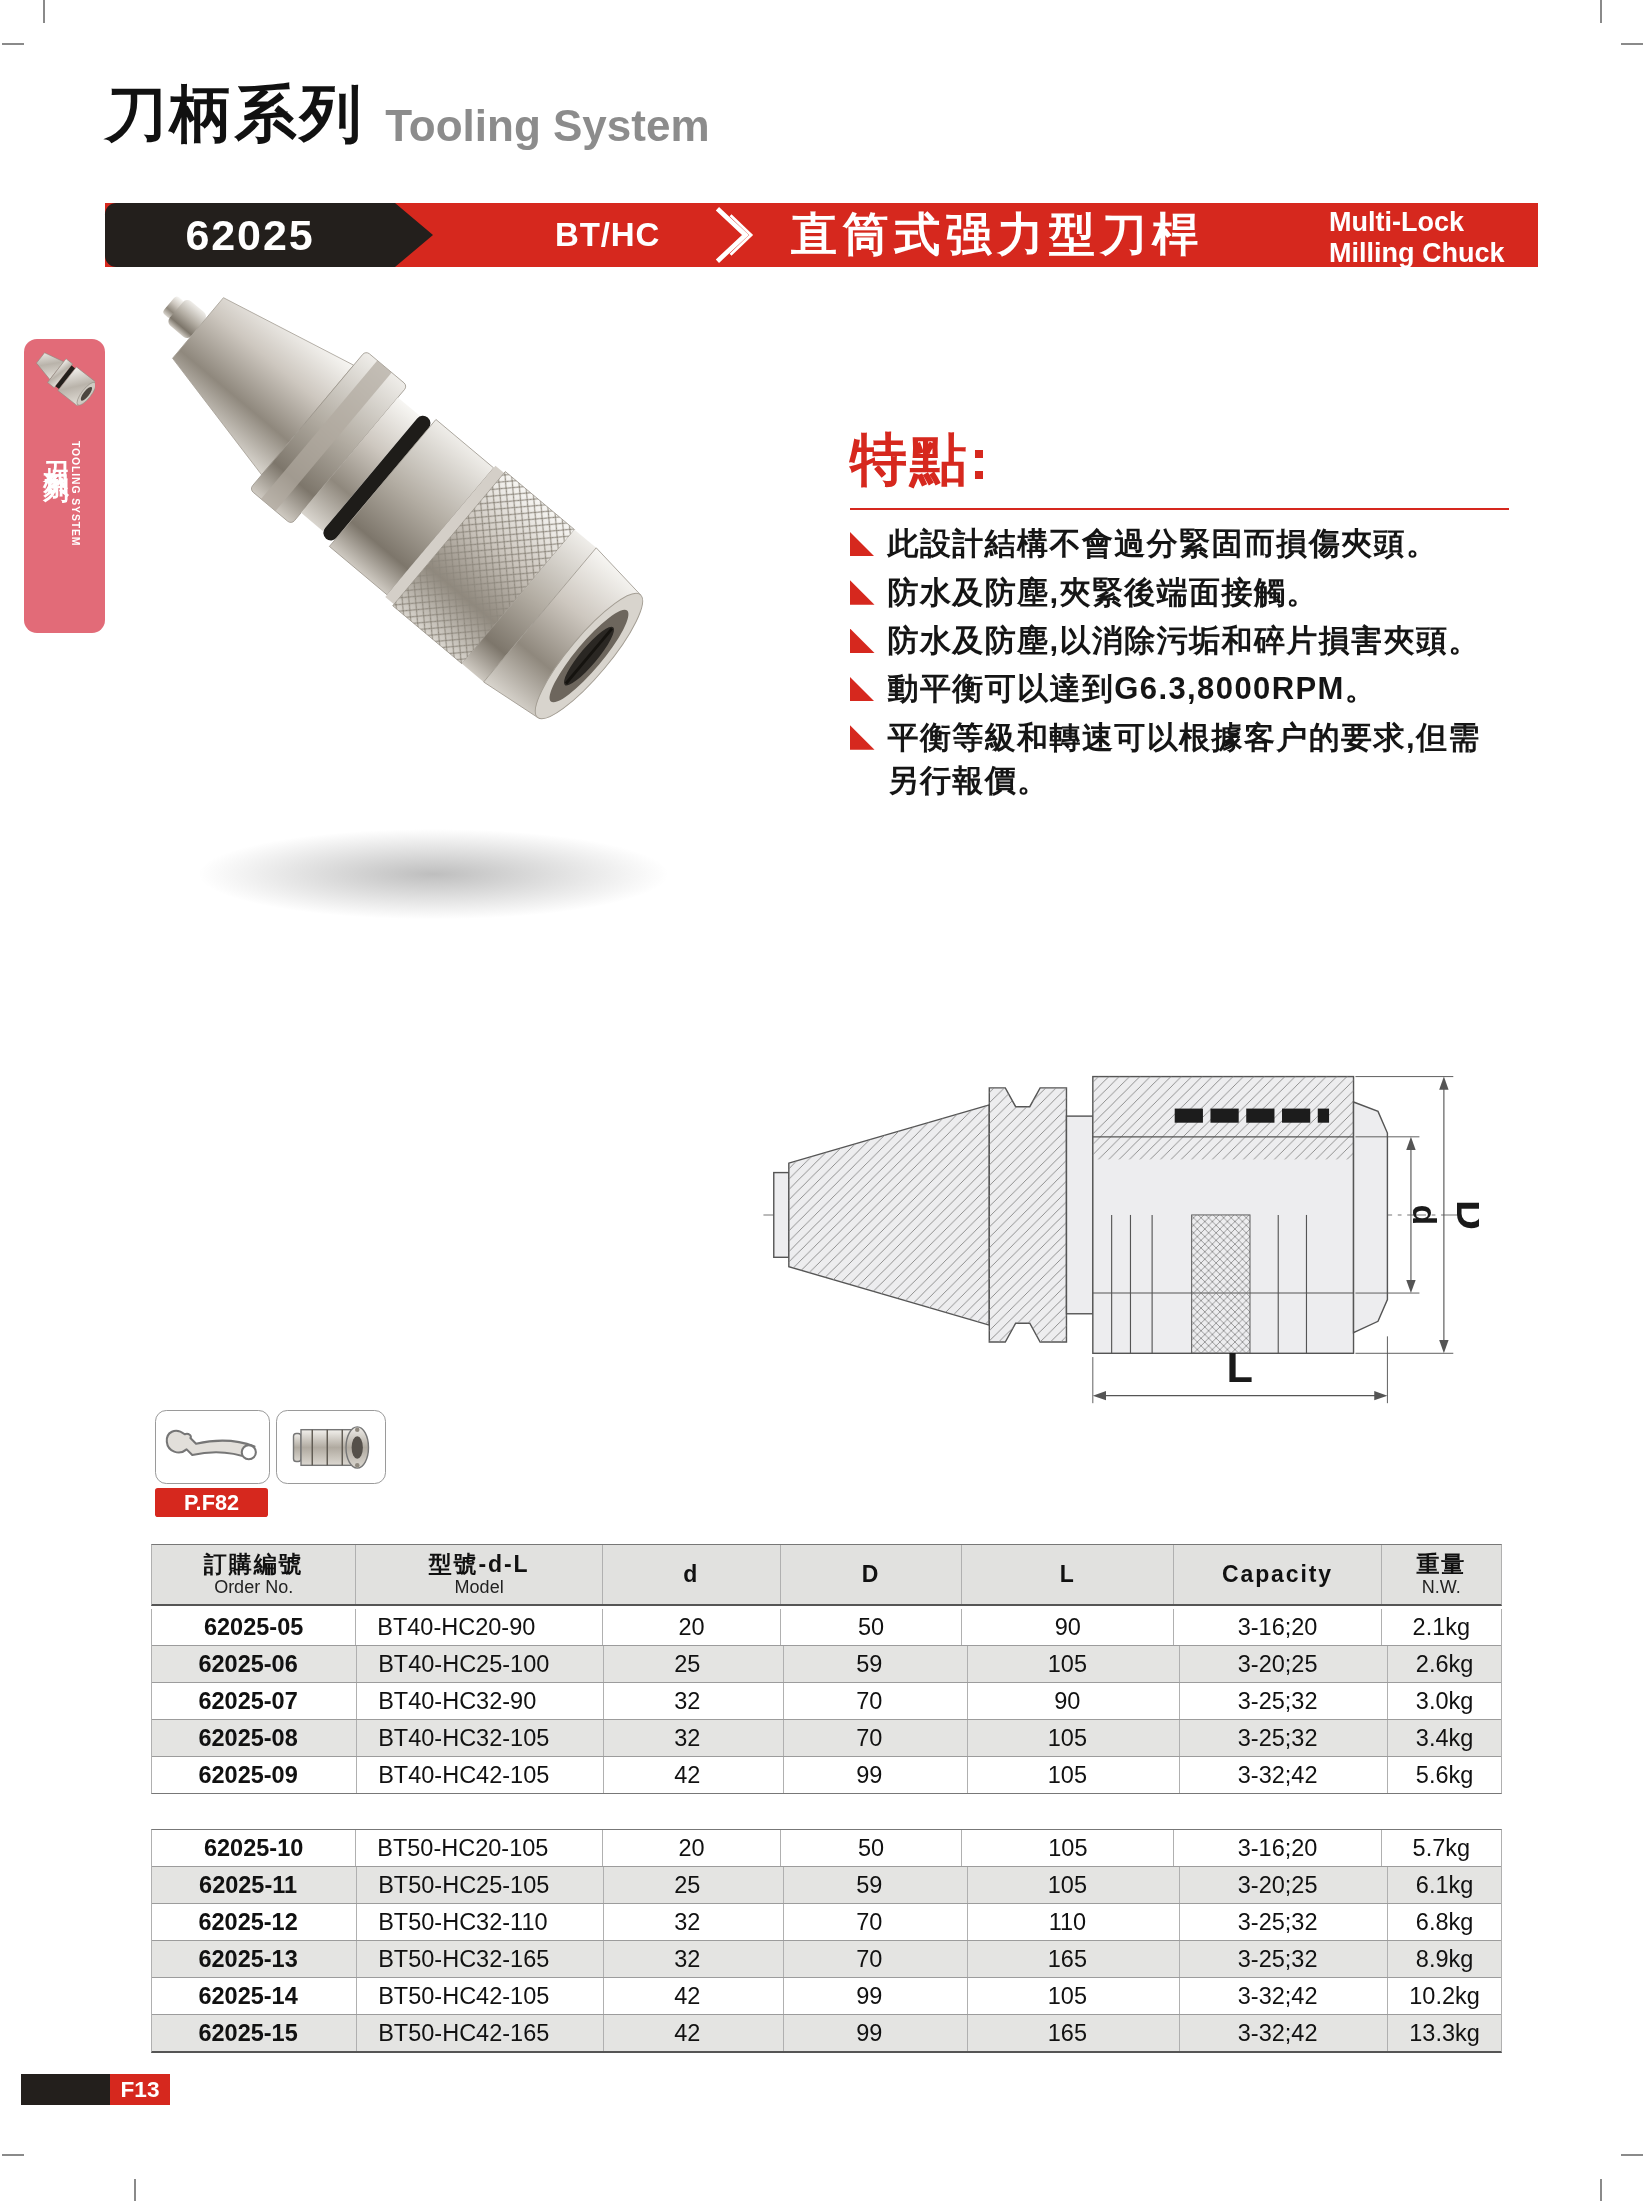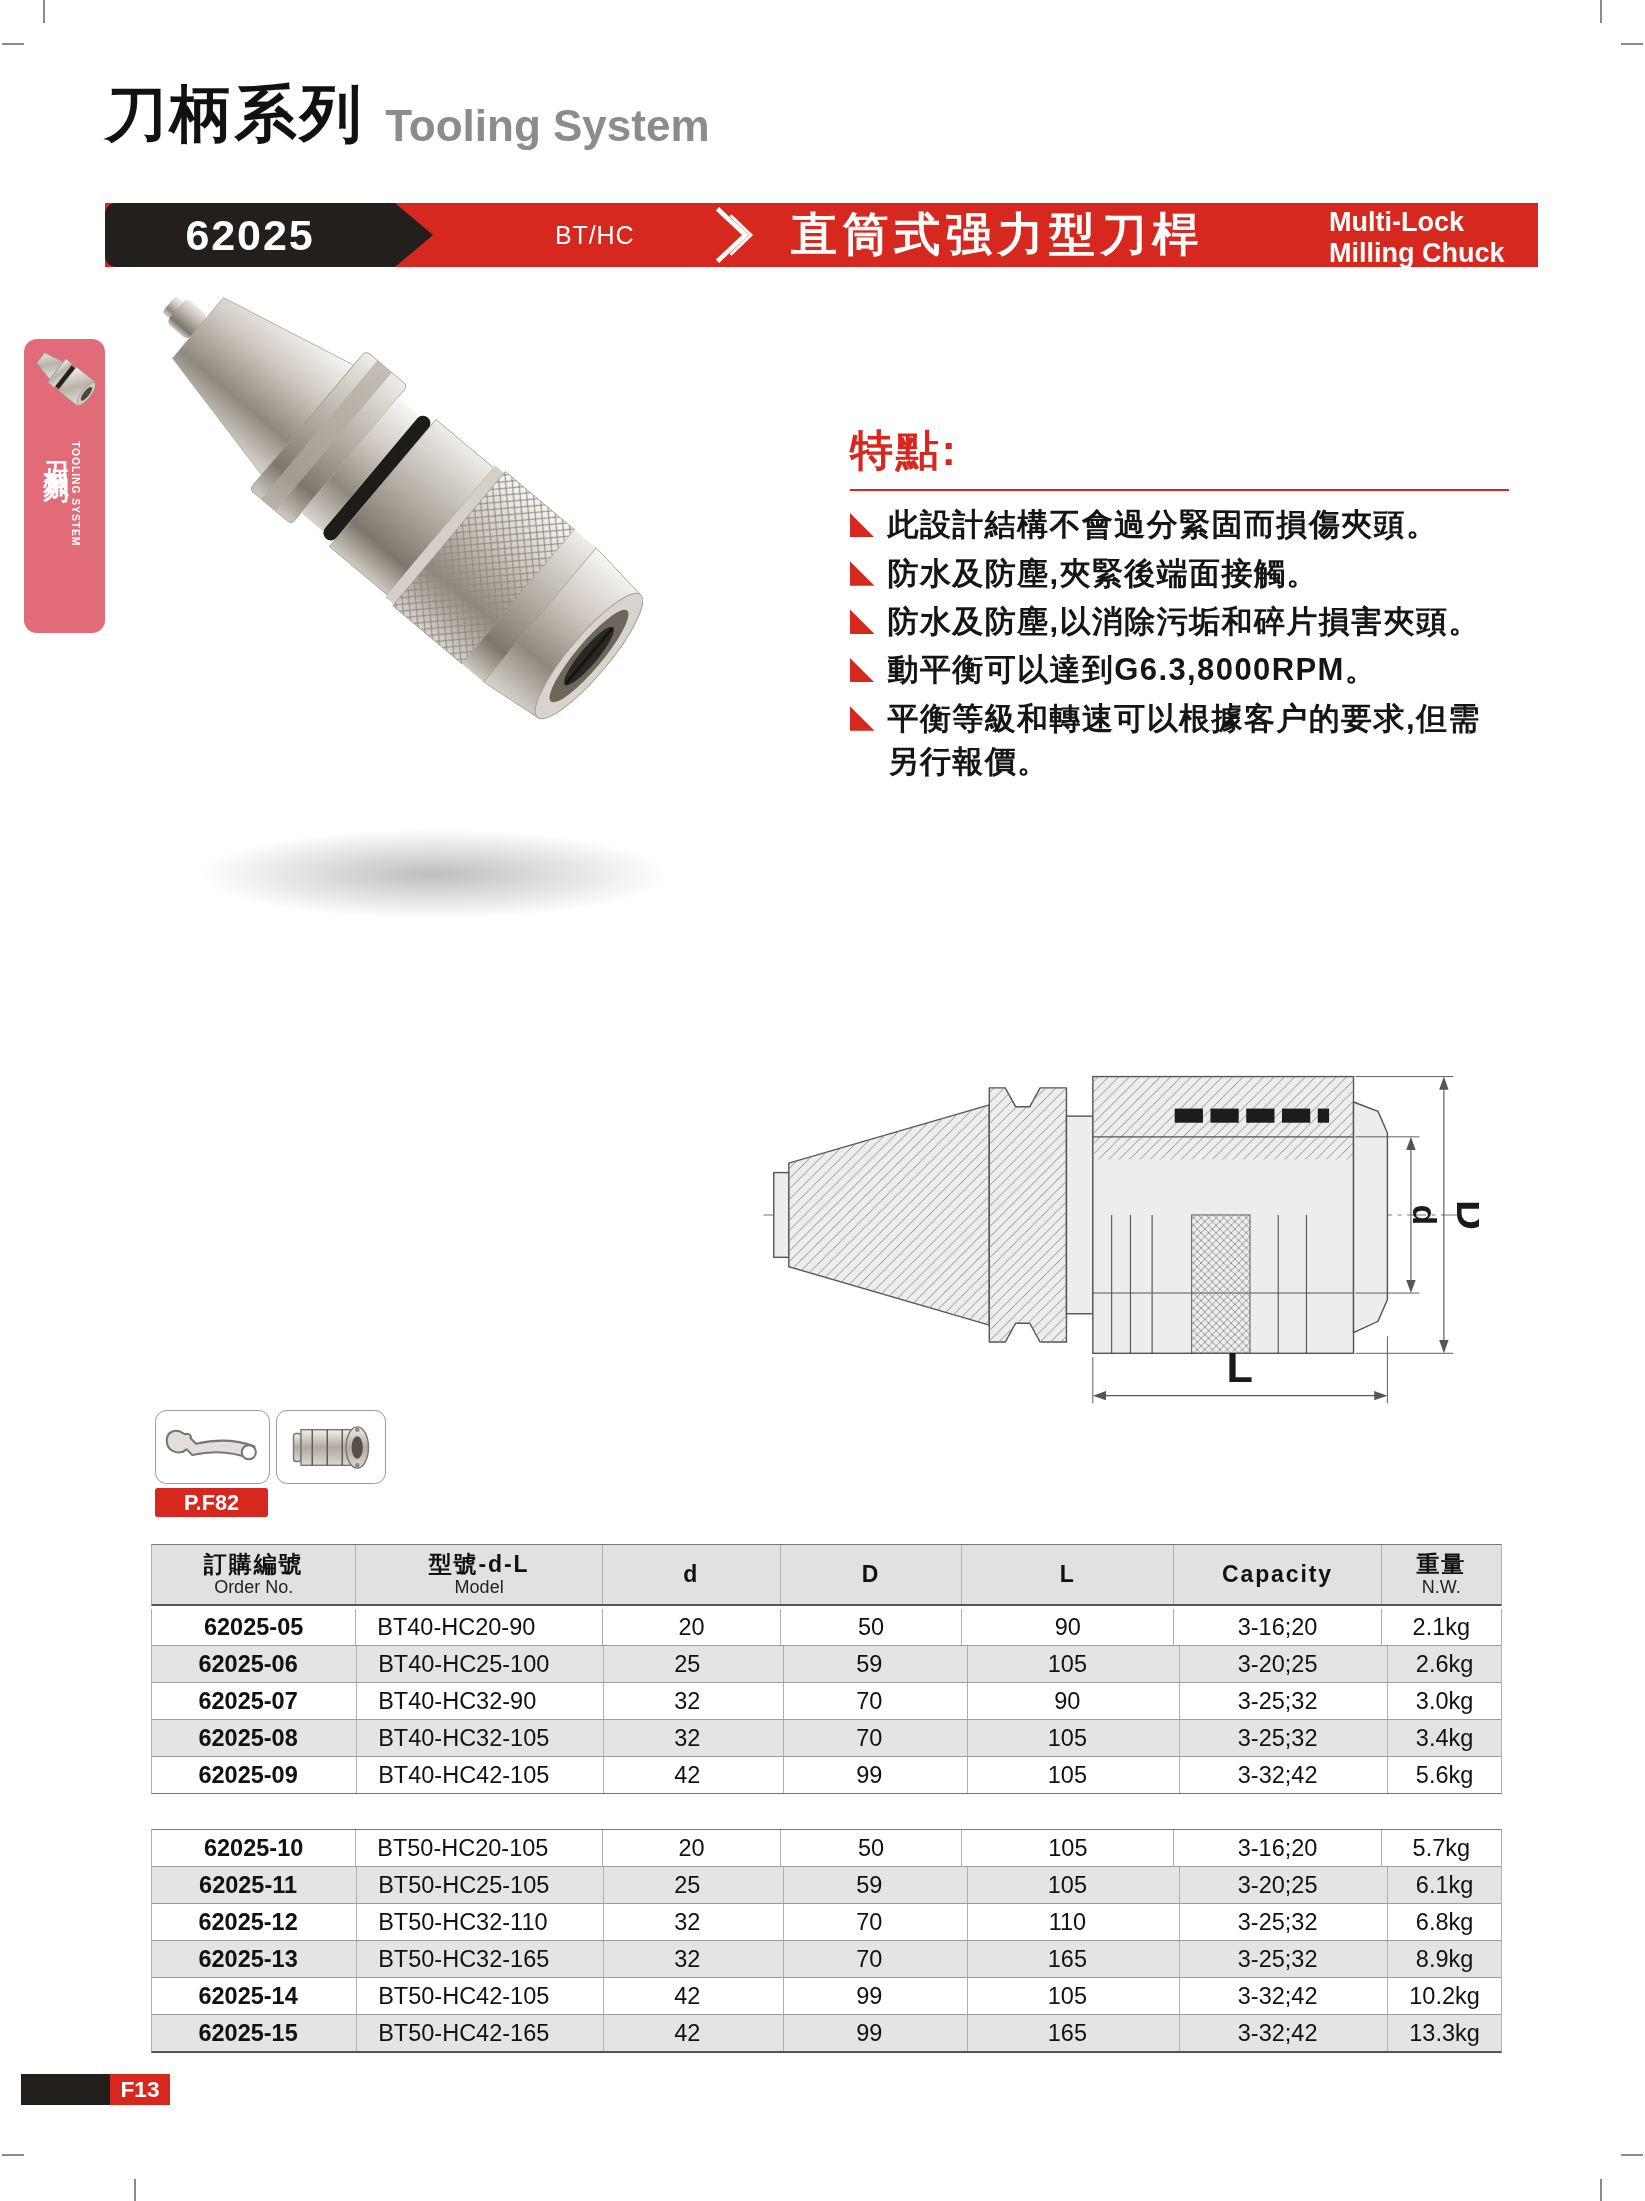--- a/index.html
+++ b/index.html
@@ -15,40 +15,40 @@
   .title-en{font-size:44px;font-weight:700;color:#8c8c8c;margin-left:21px;line-height:1;position:relative;top:2.8px;}
 
   
   .banner{position:absolute;left:105px;top:203px;width:1433px;height:64px;background:#d6281e;}
   .banner-black{position:absolute;left:0;top:0;width:290px;height:64px;background:#231f1c;border-radius:11.3px 0 0 11.3px;}
   .banner-point{position:absolute;left:290px;top:0;width:0;height:0;
       border-top:32px solid transparent;border-bottom:32px solid transparent;border-left:38px solid #231f1c;}
   .banner-code{position:absolute;left:0;top:0;width:290px;height:64px;display:flex;align-items:center;justify-content:center;
       color:#fff;font-size:43px;font-weight:700;letter-spacing:1.9px;}
   .banner-standard{position:absolute;left:450px;top:0;height:64px;display:flex;align-items:center;
-      color:#fff;font-size:25px;font-weight:400;letter-spacing:0.9px;}
+      color:#fff;font-size:33px;font-weight:700;letter-spacing:0.9px;}
   .banner-chevron{position:absolute;left:603px;top:2.8px;}
   .banner-zh{position:absolute;left:686px;top:0;height:64px;display:flex;align-items:center;
       color:#fff;font-size:46px;font-weight:700;letter-spacing:5.6px;}
   .banner-en{position:absolute;left:1224px;top:0;height:70px;display:flex;align-items:center;
       color:#fff;font-size:27px;font-weight:700;}
 
   
   .side-tab{position:absolute;left:23.5px;top:339px;width:81px;height:294px;background:#e26b78;border-radius:13px;}
   .side-photo{position:absolute;left:9.4px;top:13px;}
   .side-text{position:absolute;left:0;top:102px;width:81px;height:179px;display:flex;justify-content:center;}
   .side-zh{writing-mode:vertical-rl;color:#fff;font-size:25.4px;font-weight:700;letter-spacing:5.6px;line-height:1;}
   .side-en{writing-mode:vertical-rl;color:#fff;font-size:10.4px;font-weight:700;letter-spacing:0.9px;margin-right:3.8px;line-height:1.1;}
 
   
   .product-photo{position:absolute;left:132px;top:215px;}
 
   
   .features{position:absolute;left:850px;top:422px;width:659px;}
-  .features-heading{font-size:43px;font-weight:700;color:#d6281e;letter-spacing:2.8px;
+  .features-heading{font-size:57px;font-weight:700;color:#d6281e;letter-spacing:2.8px;
       border-bottom:2.8px solid #d6281e;padding-bottom:9.4px;margin-bottom:13px;}
   .feature-item{display:flex;align-items:flex-start;margin-bottom:5.6px;}
   .tri{flex:none;width:24.5px;height:24.5px;background:#d6281e;margin:8.5px 13px 0 0;
       clip-path:polygon(0 0,100% 100%,0 100%);}
   .ftext{font-size:31px;font-weight:700;color:#151515;letter-spacing:1.4px;line-height:1.38;}
 
   
   .tech-drawing{position:absolute;left:749px;top:1022px;}
 
   

